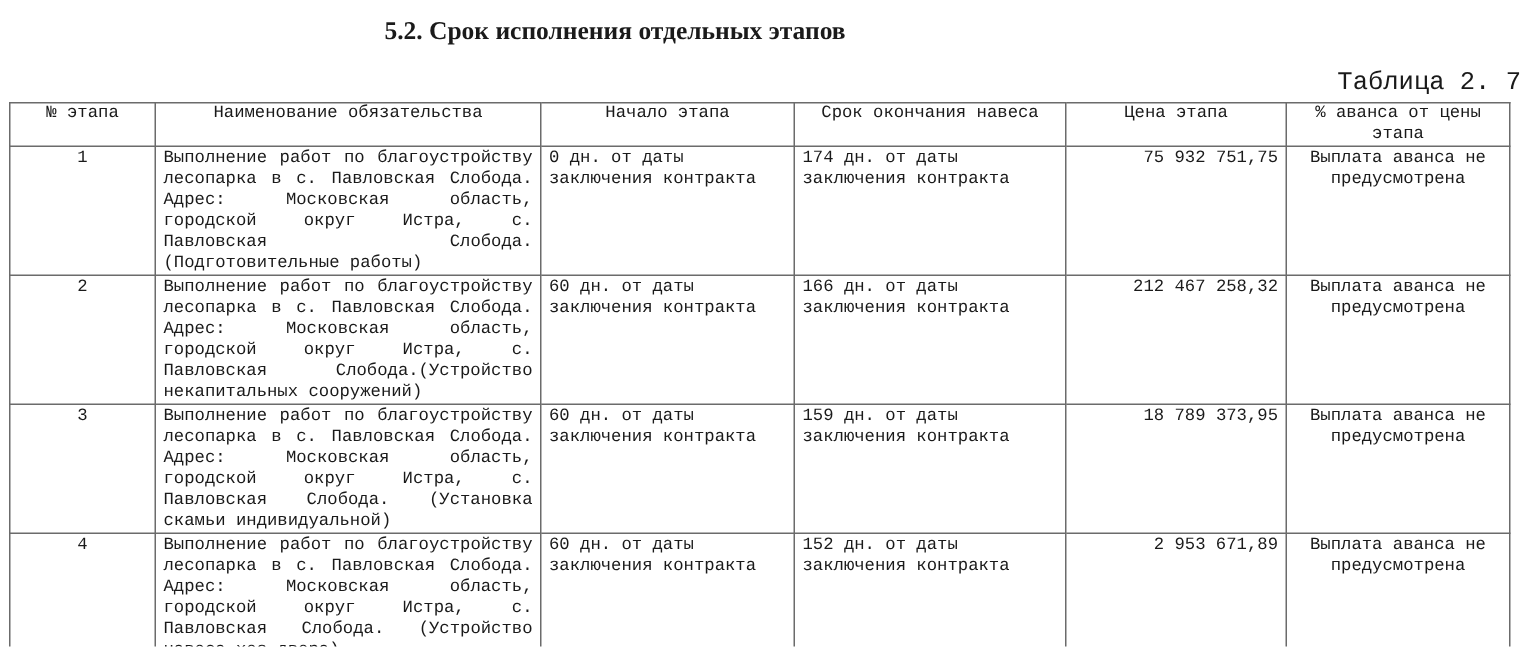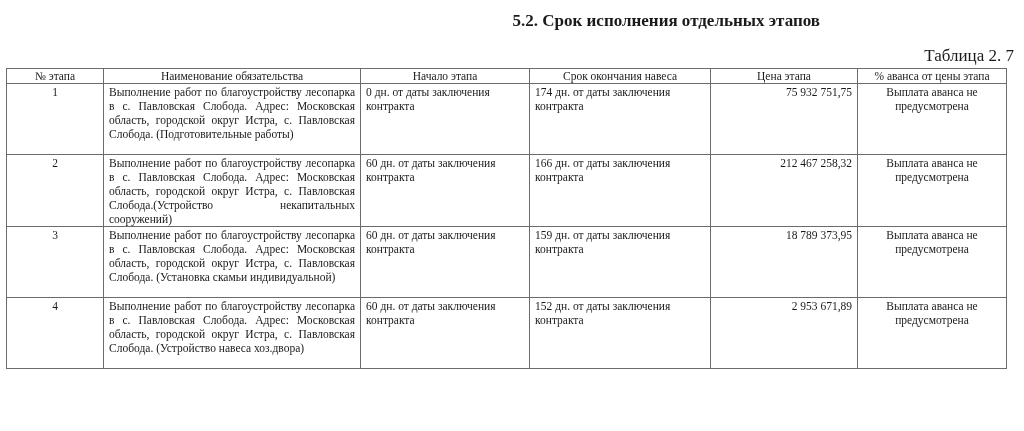--- a/index.html
+++ b/index.html
@@ -2,37 +2,37 @@
 <html><head>
   <meta charset="utf-8">
   <style>
     html, body { margin: 0; padding: 0; background: #ffffff; }
     body {
       width: 1024px; height: 431px; position: relative; overflow: hidden;
       font-family: "Liberation Serif", "DejaVu Serif", serif; color: #1a1a1a;
     }
     .heading {
       position: absolute; left: 0; width: 820px; top: 11px;
-      text-align: right; font-weight: bold; font-size: 17px;
+      text-align: center; font-weight: bold; font-size: 17px;
       font-family: "Liberation Serif", serif;
     }
     .table-caption {
       position: absolute; right: 10px; top: 46px;
-      font-size: 17px; font-family: Liberation Serif, serif;
+      font-size: 17px; font-family: Liberation Mono, monospace;
     }
     table.stages {
       position: absolute; left: 6px; top: 68px;
       border-collapse: collapse; table-layout: fixed;
       width: 1000px;
       font-size: 11.5px; line-height: 14px;
       font-family: "Liberation Serif", serif;
     }
     table.stages th, table.stages td {
       border: 1px solid #6b6b6b; vertical-align: top;
-      padding: 0 5px; box-sizing: border-box;
+      padding: 0 5px; box-sizing: border-box; font-family: Liberation Mono, monospace;
     }
     table.stages th {
       font-weight: normal; text-align: center; height: 15px; padding-top: 0;
     }
     table.stages td { height: 71px; padding-top: 1px; }
     .c-num { text-align: center; }
     .c-name { text-align: justify; }
     .c-price { text-align: right; }
     .c-adv { text-align: center; }
   </style>

